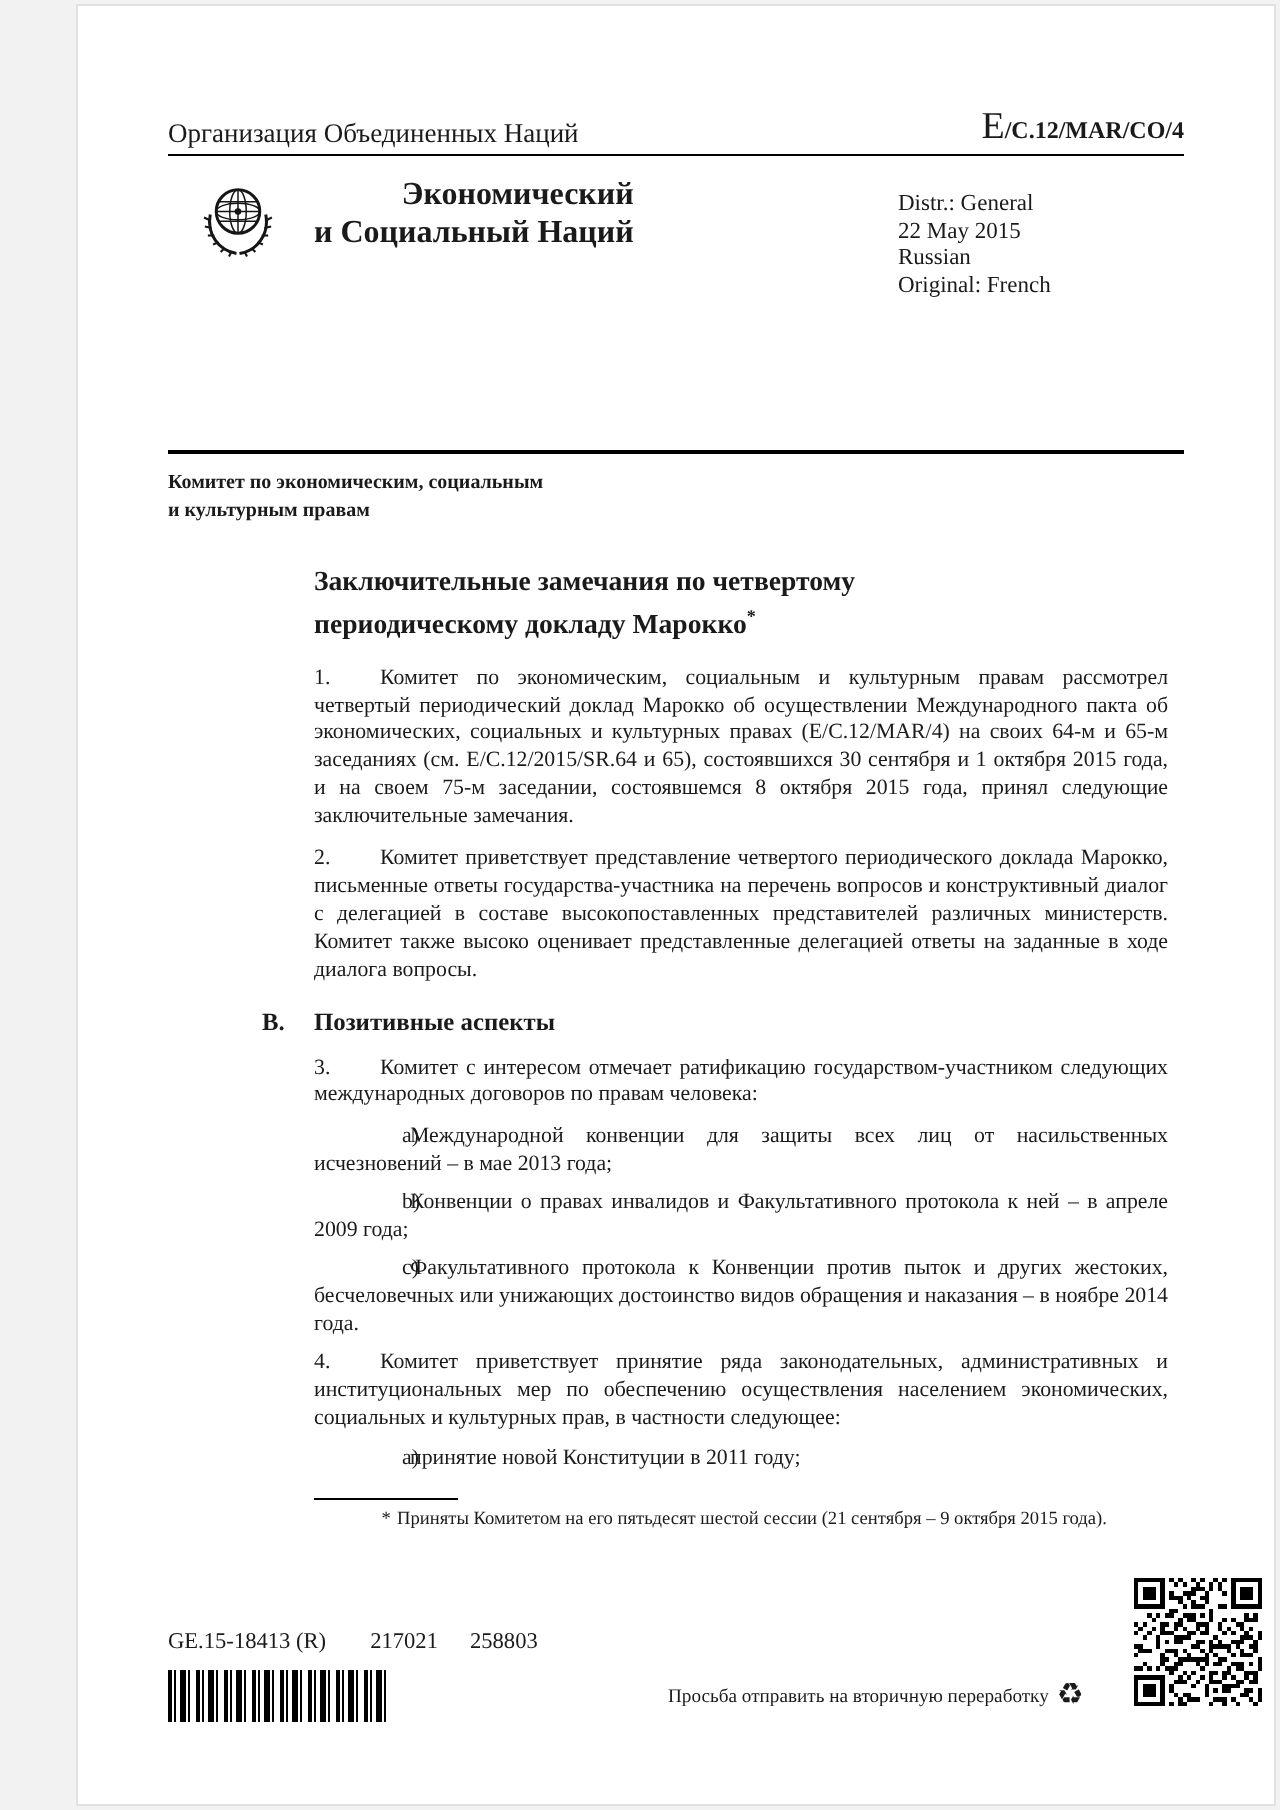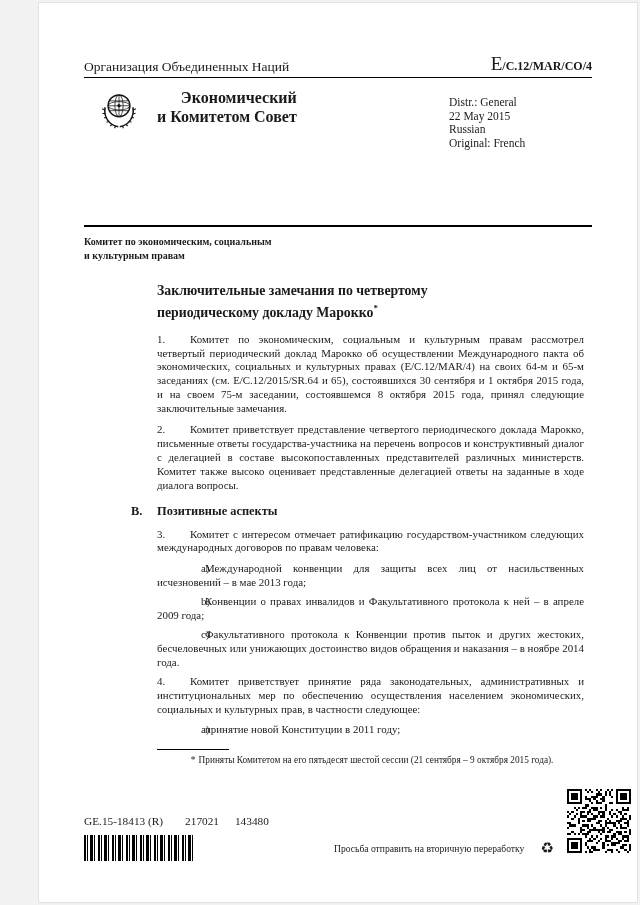--- a/index.html
+++ b/index.html
@@ -73,21 +73,21 @@
   .barcode{
     position:absolute;left:45px;top:832px;width:112px;height:26px;
     background:repeating-linear-gradient(90deg,
       #000 0px,#000 2px,#fff 2px,#fff 3px,
       #000 3px,#000 4px,#fff 4px,#fff 6px,
       #000 6px,#000 9px,#fff 9px,#fff 10px,
       #000 10px,#000 11px,#fff 11px,#fff 14px);
   }
   .recycle-line{
     position:absolute;left:295px;top:838px;font-size:9.6px;white-space:nowrap;
-    display:flex;align-items:center;gap:16px;
+    display:flex;align-items:center;gap:4px;
   }
   .recycle-glyph{font-size:15px;line-height:15px;}
   .qr{position:absolute;left:528px;top:786px;width:64px;height:64px;}
   svg{display:block;}
 </style>
 </head>
 <body>
 
 <div class="page">
 
@@ -124,21 +124,21 @@
         <line x1="49.6" y1="36" x2="54.1" y2="35"></line>
         <line x1="47.8" y1="41" x2="52.1" y2="41"></line>
         <line x1="45" y1="45.5" x2="48.6" y2="47"></line>
         <line x1="41" y1="49.5" x2="43.6" y2="52"></line>
         <line x1="36.5" y1="52" x2="38" y2="55"></line>
       </g>
     </svg>
   </div>
   <div class="council">
     <div>Экономический</div>
-    <div>и Комитетом Совет</div>
+    <div>и Социальный Наций</div>
   </div>
   <div class="distr-block">
     <div>Distr.: General</div>
     <div>22 May 2015</div>
     <div>Russian</div>
     <div>Original: French</div>
   </div>
   <div class="rule rule-2"></div>
 
   <div class="committee">
@@ -172,21 +172,21 @@
 
     <p class="item"><span class="item-label">a)</span><span>принятие новой Конституции в 2011 году;</span></p>
 
     <div class="footnote-block">
       <div class="fn-rule"></div>
       <p class="footnote-text"><span class="fn-marker">*</span><span>Приняты Комитетом на его пятьдесят шестой сессии (21 сентября – 9 октября 2015 года).</span></p>
     </div>
   </div>
 
   <div class="ge-line">
-    <span class="g1">GE.15-18413 (R)</span><span class="g2">217021</span><span>143480</span>
+    <span class="g1">GE.15-18413 (R)</span><span class="g2">217021</span><span>258803</span>
   </div>
   <div class="barcode"></div>
 
   <div class="recycle-line">
     <span>Просьба отправить на вторичную переработку</span>
     <span class="recycle-glyph">♻</span>
   </div>
 
   <div class="qr">
     <svg width="64" height="64" viewBox="0 0 29 29" shape-rendering="crispEdges">

